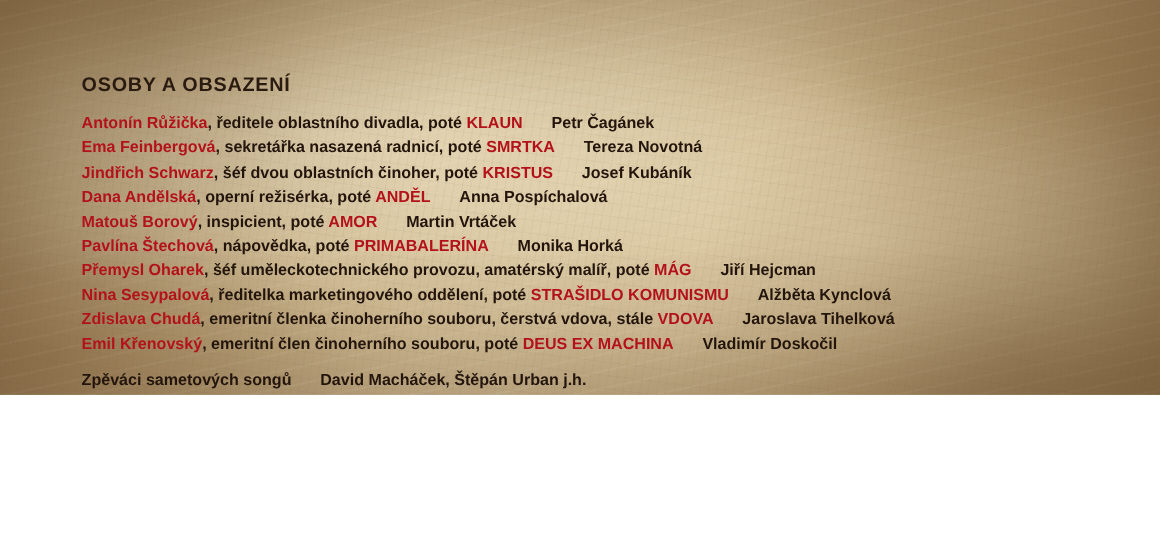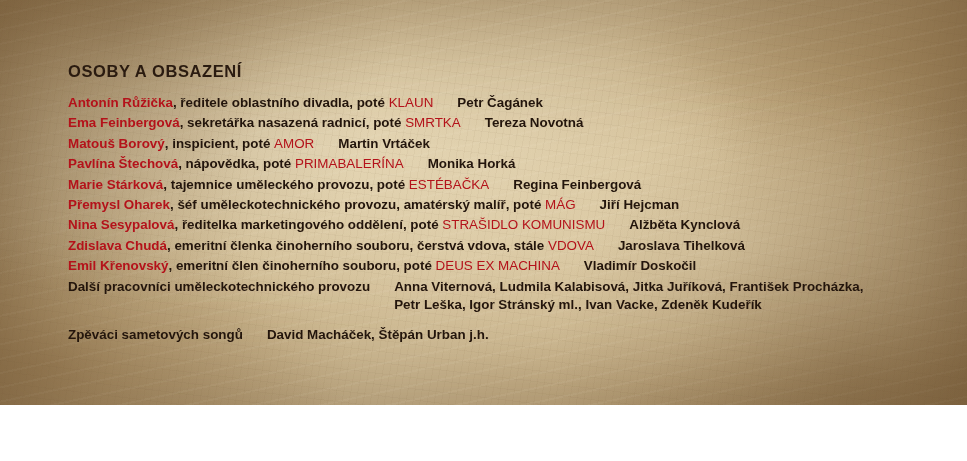--- a/index.html
+++ b/index.html
@@ -9,21 +9,21 @@
   body {
     width: 967px;
     height: 461px;
     overflow: hidden;
     font-family: "Liberation Sans", sans-serif;
   }
 
   #page {
     position: relative;
     width: 967px;
-    height: 405px;
+    height: 329px;
     background-color: #cdb88f;
     background-image:
       radial-gradient(ellipse 70% 60% at 30% 35%, rgba(235,222,190,0.85), rgba(235,222,190,0) 70%),
       radial-gradient(ellipse 60% 55% at 75% 60%, rgba(228,212,176,0.75), rgba(228,212,176,0) 72%),
       radial-gradient(ellipse 40% 45% at 92% 15%, rgba(160,132,88,0.55), rgba(160,132,88,0) 70%),
       radial-gradient(ellipse 45% 50% at 5% 90%, rgba(150,120,78,0.55), rgba(150,120,78,0) 70%),
       linear-gradient(115deg, rgba(120,92,55,0.35) 0%, rgba(215,196,158,0.10) 25%, rgba(233,220,190,0.25) 50%, rgba(180,150,105,0.25) 78%, rgba(120,92,55,0.40) 100%);
     box-shadow: inset 0 0 120px rgba(96,70,38,0.55);
   }
 
@@ -78,21 +78,21 @@
     color: #b4121a;
     font-weight: bold;
     margin-top: 42px;
   }
   .desc {
     color: #23150c;
     font-weight: bold;
   }
   .char {
     color: #b4121a;
-    font-weight: normal;
+    font-weight: bold;
     text-align: center;
   }
   .actor {
     color: #23150c;
     font-weight: bold;
     display: inline-block;
   }
   .gap {
     display: inline-block;
     width: 24px;
@@ -137,54 +137,54 @@
 
       <div class="cast-row">
         <span class="role">Antonín Růžička</span><span class="desc">, ředitele oblastního divadla, poté </span><span class="char">KLAUN</span><span class="gap"></span><span class="actor">Petr Čagánek</span>
       </div>
 
       <div class="cast-row">
         <span class="role">Ema Feinbergová</span><span class="desc">, sekretářka nasazená radnicí, poté </span><span class="char">SMRTKA</span><span class="gap"></span><span class="actor">Tereza Novotná</span>
       </div>
 
 
+      <div class="cast-row">
+        <span class="role">Jindřich Schwarz</span><span class="desc">, šéf dvou oblastních činoher, poté </span><span class="char">KRISTUS</span><span class="gap"></span><span class="actor">Josef Kubáník</span>
+      </div>
 
+      <div class="cast-row">
+        <span class="role">Dana Andělská</span><span class="desc">, operní režisérka, poté </span><span class="char">ANDĚL</span><span class="gap"></span><span class="actor">Anna Pospíchalová</span>
+      </div>
 
       <div class="cast-row">
         <span class="role">Matouš Borový</span><span class="desc">, inspicient, poté </span><span class="char">AMOR</span><span class="gap"></span><span class="actor">Martin Vrtáček</span>
       </div>
 
       <div class="cast-row">
         <span class="role">Pavlína Štechová</span><span class="desc">, nápovědka, poté </span><span class="char">PRIMABALERÍNA</span><span class="gap"></span><span class="actor">Monika Horká</span>
       </div>
 
-      <div class="cast-row">
-        <span class="role">Marie Stárková</span><span class="desc">, tajemnice uměleckého provozu, poté </span><span class="char">ESTÉBAČKA</span><span class="gap"></span><span class="actor">Regina Feinbergová</span>
-      </div>
 
       <div class="cast-row">
         <span class="role">Přemysl Oharek</span><span class="desc">, šéf uměleckotechnického provozu, amatérský malíř, poté </span><span class="char">MÁG</span><span class="gap"></span><span class="actor">Jiří Hejcman</span>
       </div>
 
       <div class="cast-row">
         <span class="role">Nina Sesypalová</span><span class="desc">, ředitelka marketingového oddělení, poté </span><span class="char">STRAŠIDLO KOMUNISMU</span><span class="gap"></span><span class="actor">Alžběta Kynclová</span>
       </div>
 
       <div class="cast-row">
         <span class="role">Zdislava Chudá</span><span class="desc">, emeritní členka činoherního souboru, čerstvá vdova, stále </span><span class="char">VDOVA</span><span class="gap"></span><span class="actor">Jaroslava Tihelková</span>
       </div>
 
       <div class="cast-row">
         <span class="role">Emil Křenovský</span><span class="desc">, emeritní člen činoherního souboru, poté </span><span class="char">DEUS EX MACHINA</span><span class="gap"></span><span class="actor">Vladimír Doskočil</span>
       </div>
 
 
-      <div class="cast-row group-row">
-        <span class="group-label">Další pracovníci uměleckotechnického provozu</span><span class="gap"></span><span class="group-names"><span>Anna Viternová, Ludmila Kalabisová, Jitka Juříková, František Procházka,</span><span class="line2">Petr Leška, Igor Stránský ml., Ivan Vacke, Zdeněk Kudeřík</span></span>
-      </div>
 
       <div class="singers-row">
         <span class="group-label">Zpěváci sametových songů</span><span class="gap"></span><span class="actor">David Macháček, Štěpán Urban j.h.</span>
       </div>
 
     </div>
   </div>
 </div>
 
 </body></html>

